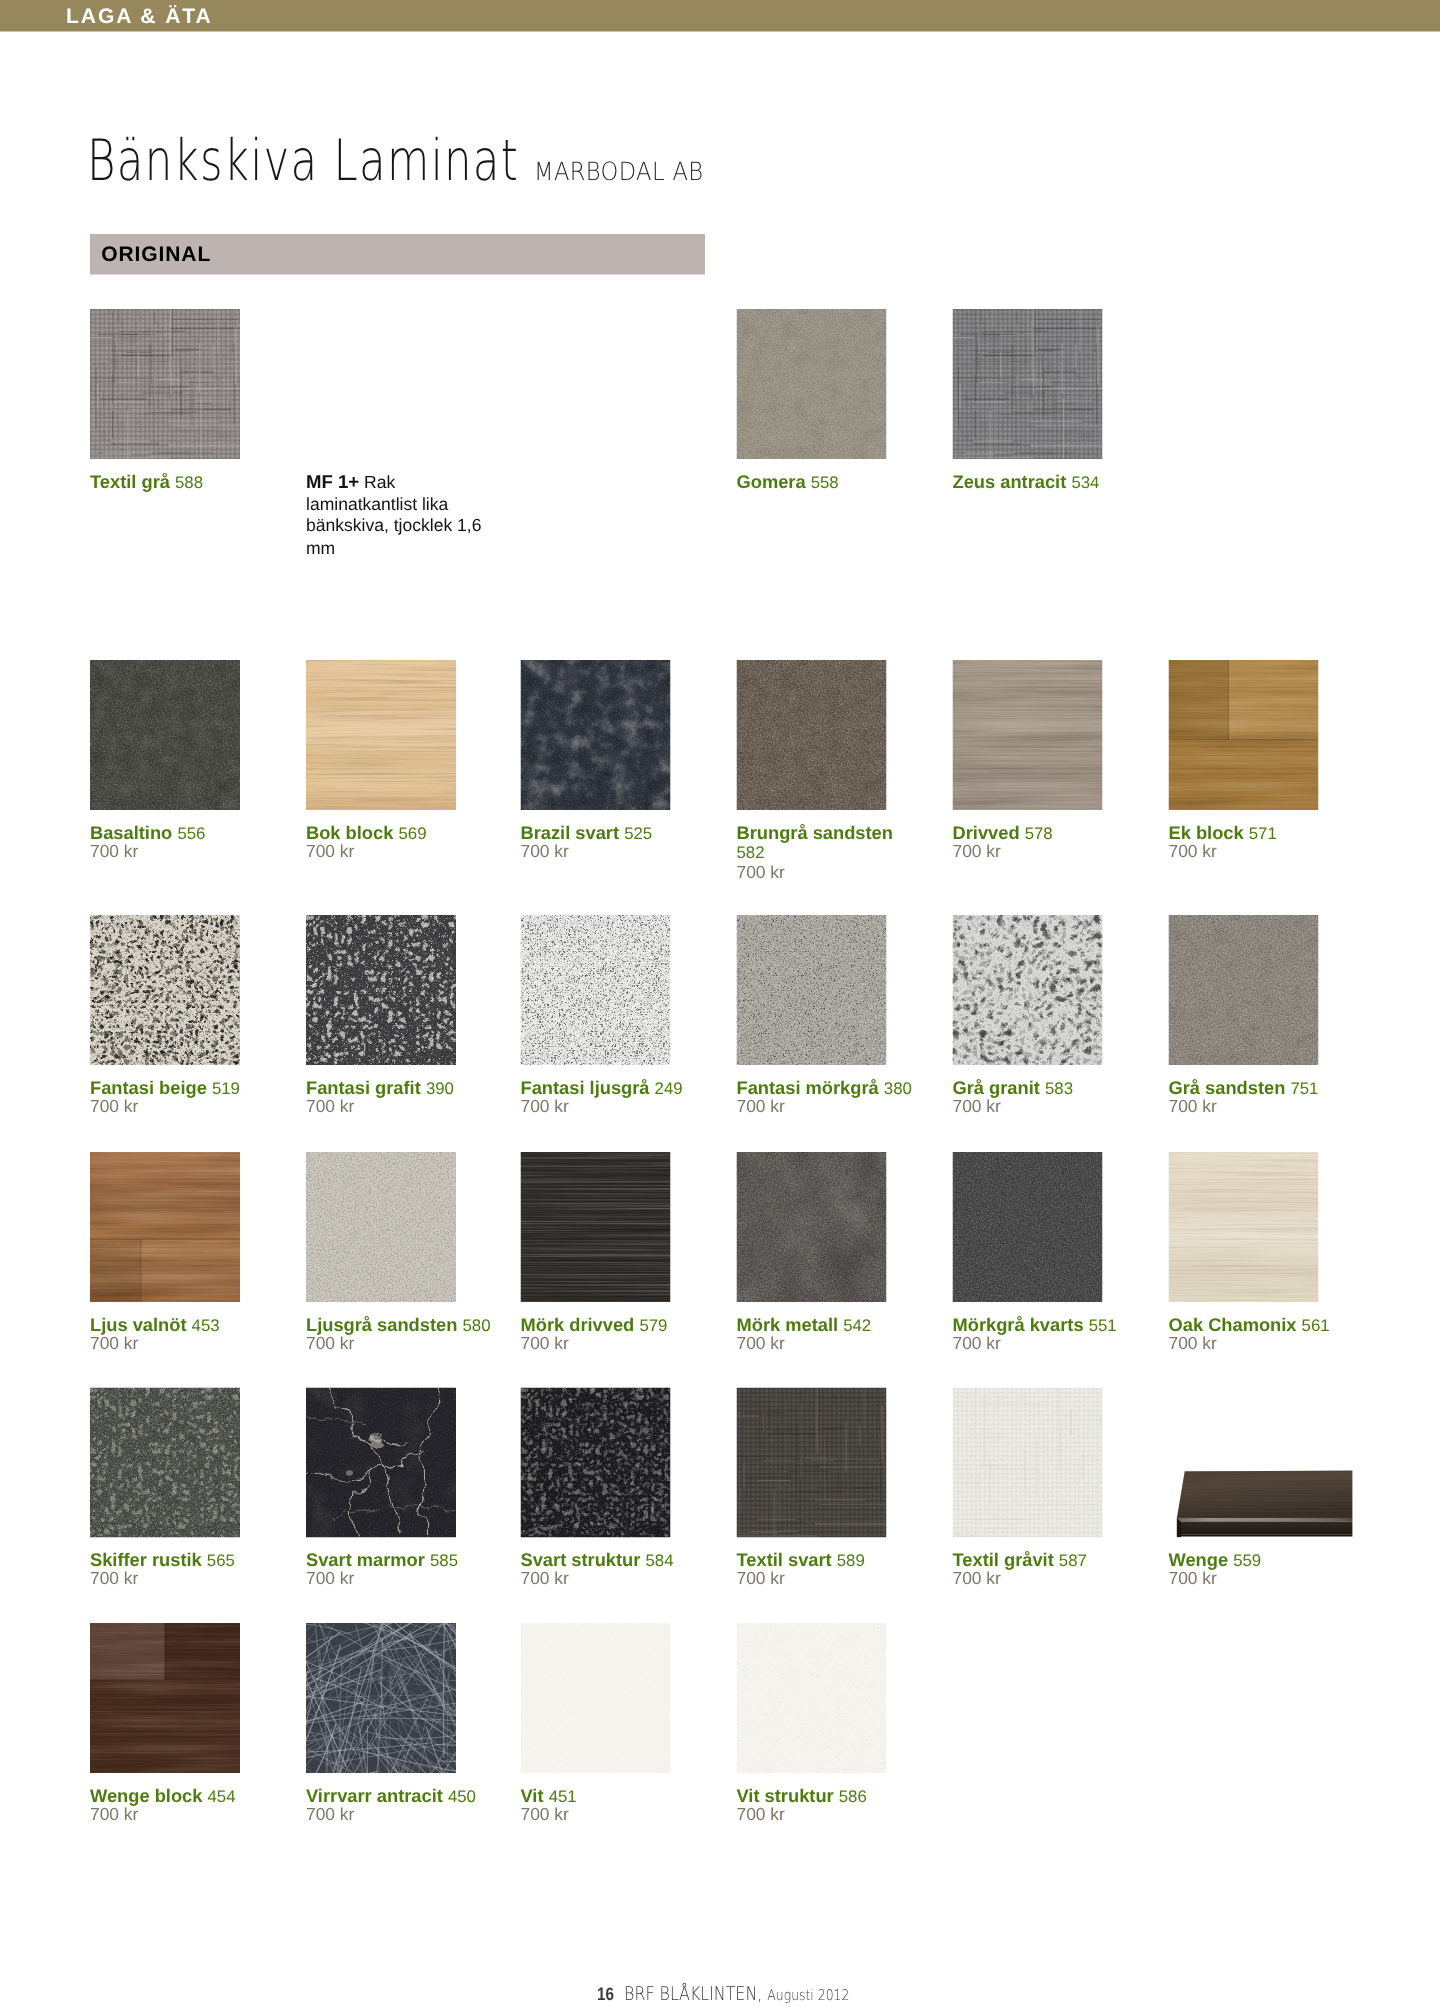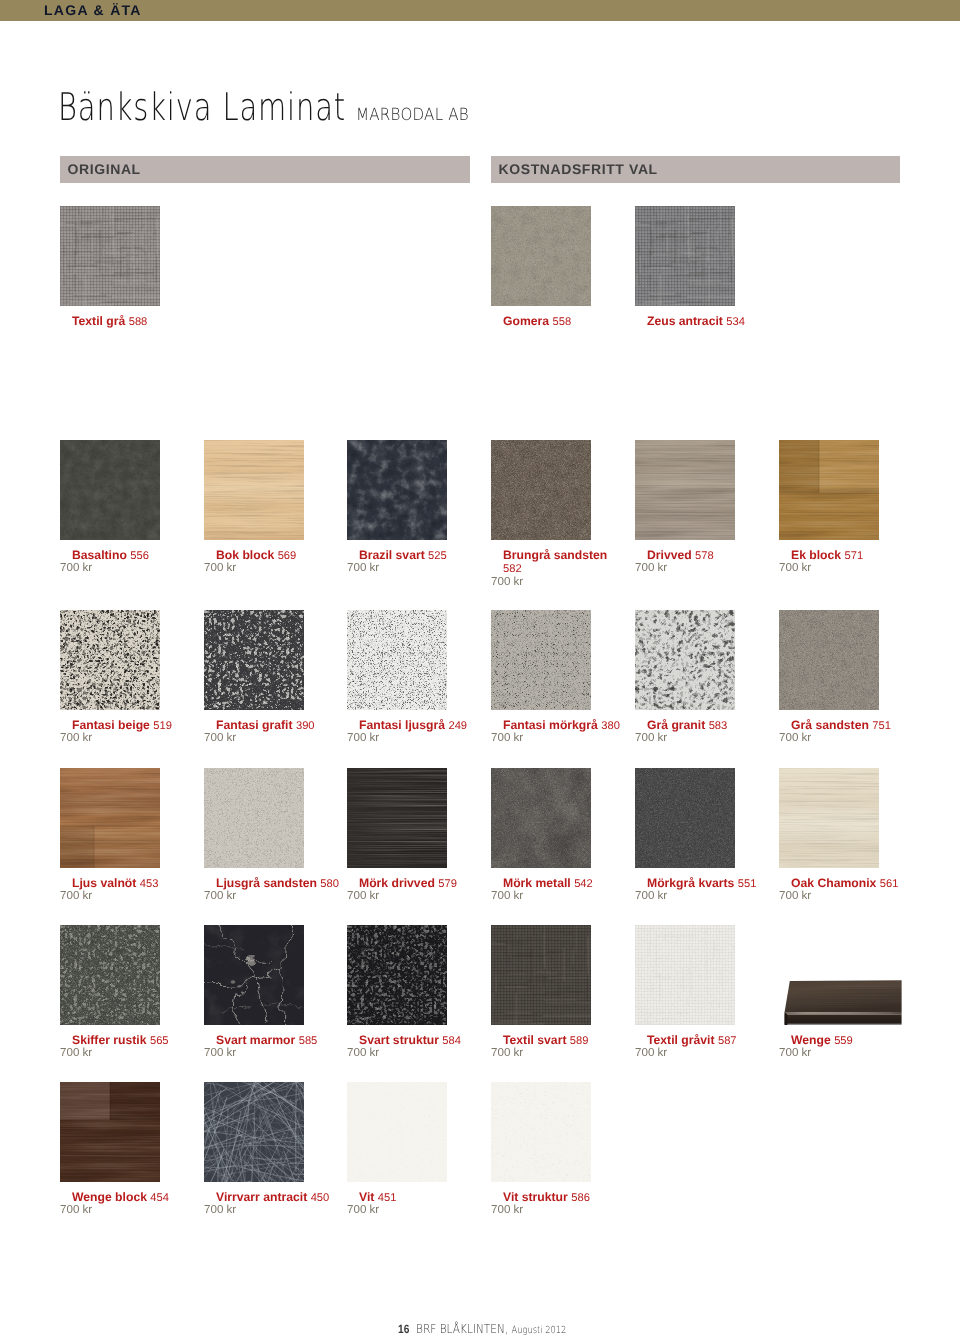--- a/index.html
+++ b/index.html
@@ -5,39 +5,39 @@
 <style>
 html,body{margin:0;padding:0;}
 body{width:960px;height:1338px;background:#ffffff;overflow:hidden;
      font-family:"Liberation Sans",sans-serif;}
 #page{position:relative;width:960px;height:1338px;background:#fff;
       -webkit-font-smoothing:antialiased;text-rendering:geometricPrecision;}
 #tex-defs{position:absolute;left:-9999px;top:0;width:0;height:0;}
 
 .topbar{position:absolute;left:0;top:0;width:960px;height:20.5px;background:#97875d;}
 .topbar-text{position:absolute;left:44px;top:1.9px;font-size:14px;font-weight:bold;
-             color:#0f172a;letter-spacing:1.3px;line-height:16px;}
+             color:#ffffff;letter-spacing:1.3px;line-height:16px;}
 
 .page-title{position:absolute;left:58px;top:85px;font-size:38px;font-weight:200;
             font-family:"DejaVu Sans",sans-serif;color:#171717;line-height:44px;
             white-space:nowrap;display:inline-block;transform:scaleX(0.763);
             transform-origin:left top;letter-spacing:1.1px;}
 .brand{position:absolute;left:356px;top:104px;font-size:16.8px;font-weight:200;
        font-family:"DejaVu Sans",sans-serif;color:#2b2b2b;line-height:20px;
        white-space:nowrap;display:inline-block;transform:scaleX(0.9);transform-origin:left top;letter-spacing:0.25px;}
 
 .band{position:absolute;height:27px;}
 .band-text{position:absolute;left:7.5px;top:4.6px;font-size:14px;font-weight:bold;
-           color:#404040;letter-spacing:0.6px;line-height:16px;white-space:nowrap;}
+           color:#000000;letter-spacing:0.6px;line-height:16px;white-space:nowrap;}
 
 .swatch{position:absolute;width:100px;height:100px;overflow:hidden;}
 .swatch .base{position:absolute;left:0;top:0;width:100px;height:100px;}
 .swatch svg.tex{position:absolute;left:0;top:0;display:block;}
 
-.lbl{position:absolute;font-size:12.2px;line-height:13.5px;color:#b91c1c;margin-left:12px;}
+.lbl{position:absolute;font-size:12.2px;line-height:13.5px;color:#4d7c0f;}
 .lbl .nm{font-weight:bold;}
 .lbl .no{font-weight:normal;font-size:11.2px;}
 .price{position:absolute;font-size:11.6px;line-height:13.5px;color:#7d7768;}
 
 .note{position:absolute;font-size:11.7px;line-height:14.6px;color:#131313;width:118px;}
 .note .nm{font-size:12.4px;}
 .note .nm{font-weight:bold;}
 
 .footer{position:absolute;top:1322px;left:398px;font-size:12.5px;font-weight:200;
         font-family:"DejaVu Sans",sans-serif;color:#3a3a3a;white-space:nowrap;
@@ -260,23 +260,20 @@
         </filter>
       </defs>
     </svg>
 <div class="topbar">
       <div class="topbar-text">LAGA &amp; ÄTA</div>
     </div>
 <div class="page-title">Bänkskiva Laminat</div>
 <div class="brand">MARBODAL AB</div>
 <div class="band" style="left:60px;top:156px;width:410px;background:#bdb4b2">
       <div class="band-text">ORIGINAL</div>
-    </div>
-<div class="band" style="left:491px;top:156px;width:409px;background:#bdb4b2">
-      <div class="band-text">KOSTNADSFRITT VAL</div>
     </div>
 <div class="swatch" style="left:60px;top:206px">
       <div class="base" style="background:#989290"></div>
       <svg class="tex" width="100" height="100">
         <rect width="100" height="100" filter="url(#fx-mot2-d)" opacity="0.12"></rect>
         <rect width="100" height="100" filter="url(#fx-mot2-l)" opacity="0.1"></rect>
         <rect width="100" height="100" filter="url(#fx-gr3-d)" opacity="0.12"></rect>
         <rect width="100" height="100" fill="url(#pat-weave)"></rect>
         <line x1="41" y1="69" x2="72" y2="69" stroke="#3a3530" stroke-width="0.5" opacity="0.42"></line>
         <line x1="5" y1="96" x2="38" y2="96" stroke="#3a3530" stroke-width="0.5" opacity="0.12"></line>
@@ -374,20 +371,21 @@
         <line x1="82" y1="24" x2="82" y2="39" stroke="#cdc8c2" stroke-width="0.7" opacity="0.35"></line>
         <line x1="55" y1="78" x2="101" y2="78" stroke="#cdc8c2" stroke-width="0.7" opacity="0.31"></line>
         <line x1="54" y1="43" x2="54" y2="57" stroke="#cdc8c2" stroke-width="0.9" opacity="0.42"></line>
         <line x1="51" y1="-4" x2="51" y2="39" stroke="#cdc8c2" stroke-width="0.5" opacity="0.28"></line>
         <line x1="32" y1="28" x2="32" y2="46" stroke="#cdc8c2" stroke-width="0.9" opacity="0.25"></line>
         <line x1="74" y1="60" x2="74" y2="105" stroke="#cdc8c2" stroke-width="0.7" opacity="0.33"></line>
         <line x1="70" y1="61" x2="93" y2="61" stroke="#cdc8c2" stroke-width="0.9" opacity="0.22"></line>
       </svg>
     </div>
 <div class="lbl" style="left:60px;top:314.5px"><span class="nm">Textil grå</span> <span class="no">588</span></div>
+<div class="note" style="left:204px;top:314px"><span class="nm">MF 1+</span> <span>Rak laminatkantlist lika bänkskiva, tjocklek 1,6 mm</span></div>
 <div class="swatch" style="left:491px;top:206px">
       <div class="base" style="background:#9d9789"></div>
       <svg class="tex" width="100" height="100">
         <rect width="100" height="100" filter="url(#fx-gr3-d)" opacity="0.2"></rect>
         <rect width="100" height="100" filter="url(#fx-gr3-l)" opacity="0.15"></rect>
         <rect width="100" height="100" filter="url(#fx-gr-d)" opacity="0.16"></rect>
         <rect width="100" height="100" filter="url(#fx-gr-l)" opacity="0.12"></rect>
         <rect width="100" height="100" filter="url(#fx-mot-d)" opacity="0.08"></rect>
         <rect width="100" height="100" filter="url(#fx-mot-l)" opacity="0.06"></rect>
       </svg>

